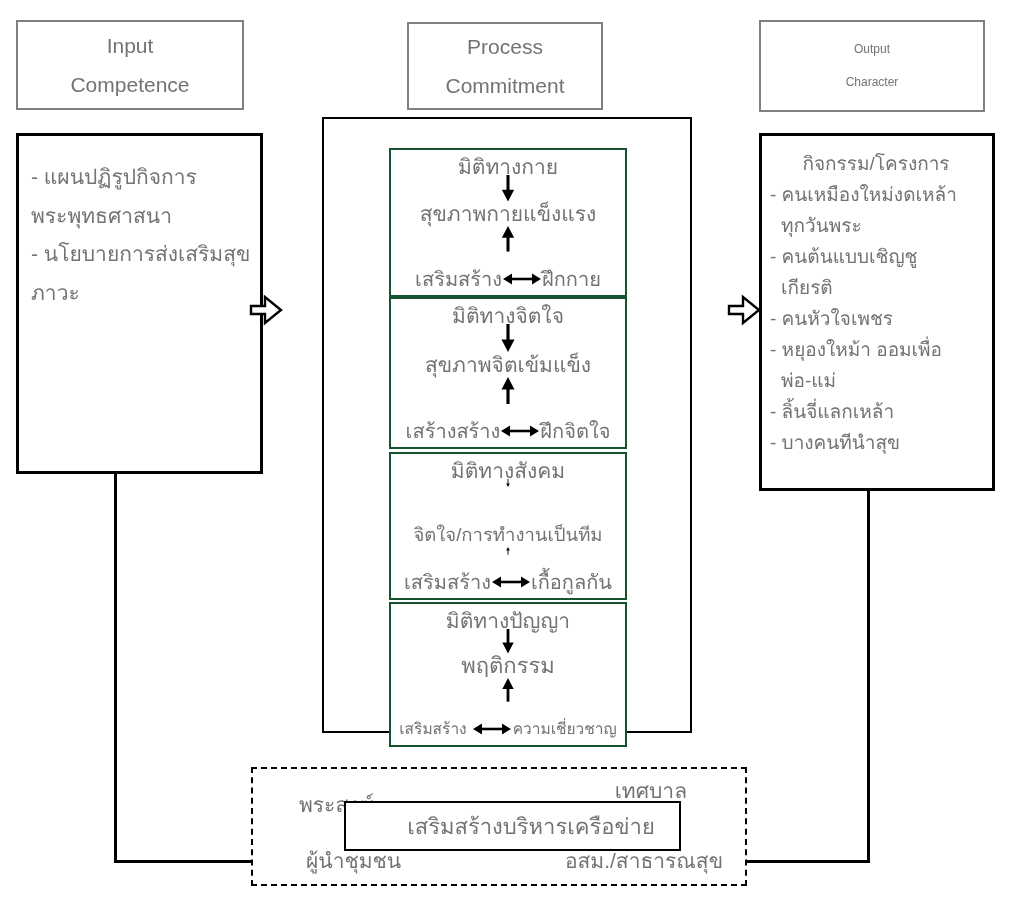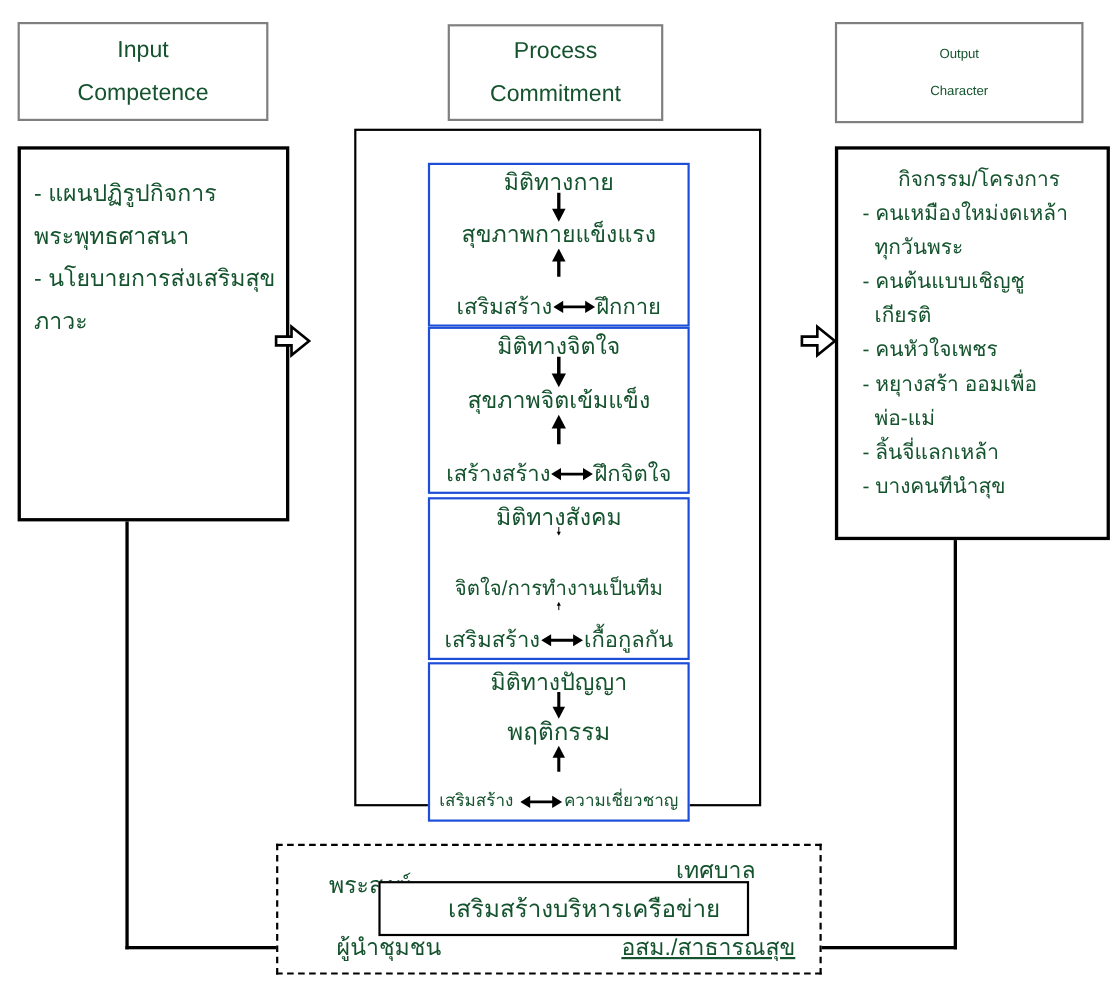--- a/index.html
+++ b/index.html
@@ -1,18 +1,18 @@
 <!DOCTYPE html>
 <html><head>
 <meta charset="utf-8">
 <style>
   html,body{margin:0;padding:0;background:#ffffff;}
   .stage{
     position:relative;width:1016px;height:909px;background:#ffffff;
-    font-family:"Liberation Sans","DejaVu Sans",sans-serif;color:#14532d;
+    font-family:"Liberation Sans","DejaVu Sans",sans-serif;color:#737373;
     overflow:hidden;
   }
   .line{position:absolute;background:#000;}
 
   
   .hdr-box{
     position:absolute;border:2px solid #7f7f7f;background:#fff;
     display:flex;flex-direction:column;justify-content:center;align-items:center;
     text-align:center;
   }
@@ -26,21 +26,21 @@
     border:3px solid #000;background:#fff;
     padding:22px 4px 0 12px;font-size:21px;line-height:38.5px;
   }
 
   
   #container-process{
     position:absolute;left:322px;top:117px;width:366px;height:612px;
     border:2px solid #000;background:#fff;
   }
   .dim-box{
-    position:absolute;left:389px;width:234px;border:2px solid #1d4ed8;background:#fff;
+    position:absolute;left:389px;width:234px;border:2px solid #14532d;background:#fff;
     display:flex;flex-direction:column;align-items:center;justify-content:center;
     text-align:center;z-index:3;padding:2px 0;
   }
   #dim-1{top:148px;height:141px;}
   #dim-2{top:297px;height:144px;}
   #dim-3{top:452px;height:140px;}
   #dim-4{top:602px;height:137px;}
   .dim-title{font-size:21px;line-height:30px;}
   .dim-middle{font-size:21px;line-height:30px;}
   #dim-3 .dim-middle{font-size:18.5px;margin-top:36px;}
@@ -49,40 +49,40 @@
   .arrow-v.up{margin:-3px 0 -5px 0;}
   .dim-bottom{display:flex;align-items:center;justify-content:center;font-size:20px;line-height:28px;margin-top:18px;}
   #dim-4 .dim-bottom{font-size:15.5px;}
   .dim-bottom .h-arrow{margin:0 1px;}
   #dim-4 .dim-bottom .h-arrow{margin:0 2px 0 6px;}
 
   
   #panel-output{
     position:absolute;left:759px;top:133px;width:220px;height:340px;
     border:3px solid #000;background:#fff;
-    padding:12px 2px 0 22px;font-size:19px;line-height:31px;
+    padding:12px 2px 0 8px;font-size:19px;line-height:31px;
   }
   #panel-output .o-title{text-align:center;padding-right:8px;}
   #panel-output .indent{padding-left:11px;}
 
   
   .flow-arrow{position:absolute;z-index:2;}
   #flow-arrow-left{left:249px;top:292px;}
   #flow-arrow-right{left:727px;top:292px;}
 
   
   #panel-network{
     position:absolute;left:251px;top:767px;width:492px;height:115px;
     border:2px dashed #000;background:#fff;z-index:2;font-size:21px;
   }
   .net-label{position:absolute;white-space:nowrap;}
   #net-top-left{left:46px;top:19px;}
   #net-top-right{right:58px;top:5px;}
   #net-bottom-left{left:53px;bottom:7px;font-family:Liberation Mono, monospace;}
-  #net-bottom-right{right:22px;bottom:7px;text-decoration:underline;}
+  #net-bottom-right{right:22px;bottom:7px;}
   #net-center-box{
     position:absolute;left:91px;top:32px;width:296px;height:46px;
     border:2px solid #000;background:#fff;
     display:flex;align-items:center;justify-content:center;font-size:22px;padding-left:37px;
   }
 
   
   #vline-left{left:114px;top:446px;width:3px;height:417px;}
   #hline-left{left:114px;top:860px;width:139px;height:3px;}
   #vline-right{left:867px;top:473px;width:3px;height:390px;}
@@ -215,21 +215,21 @@
     </div>
   </div>
 
   <div id="panel-output">
     <div class="o-title">กิจกรรม/โครงการ</div>
     <div>- คนเหมืองใหม่งดเหล้า</div>
     <div class="indent">ทุกวันพระ</div>
     <div>- คนต้นแบบเชิญชู</div>
     <div class="indent">เกียรติ</div>
     <div>- คนหัวใจเพชร</div>
-    <div>- หยุางสร้า ออมเพื่อ</div>
+    <div>- หยุองใหม้า ออมเพื่อ</div>
     <div class="indent">พ่อ-แม่</div>
     <div>- ลิ้นจี่แลกเหล้า</div>
     <div>- บางคนทีนำสุข</div>
   </div>
 
   <div id="panel-network">
     <div class="net-label" id="net-top-left">พระสงฆ์</div>
     <div class="net-label" id="net-top-right">เทศบาล</div>
     <div id="net-center-box">
       <span>เสริมสร้างบริหารเครือข่าย</span>

